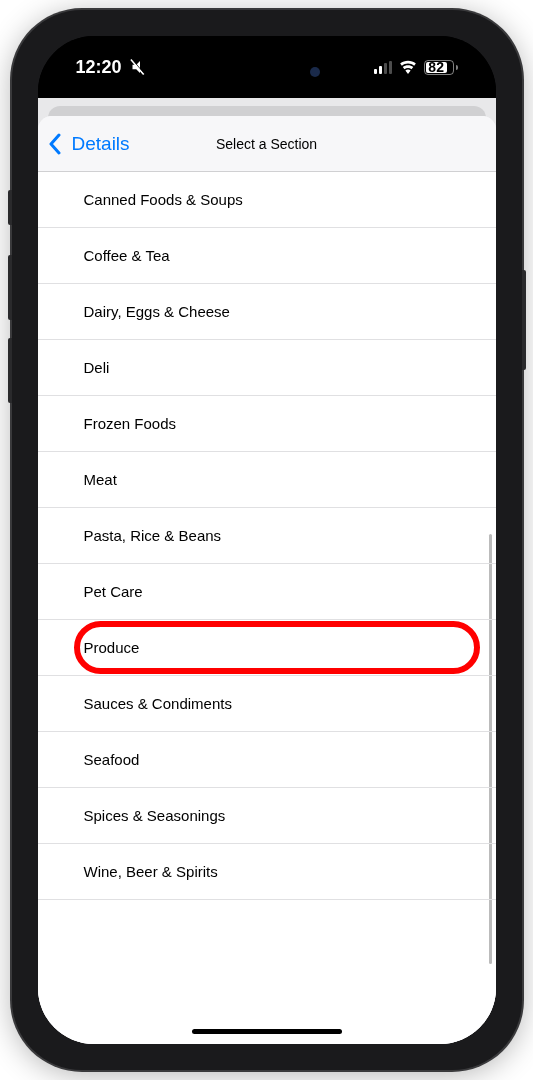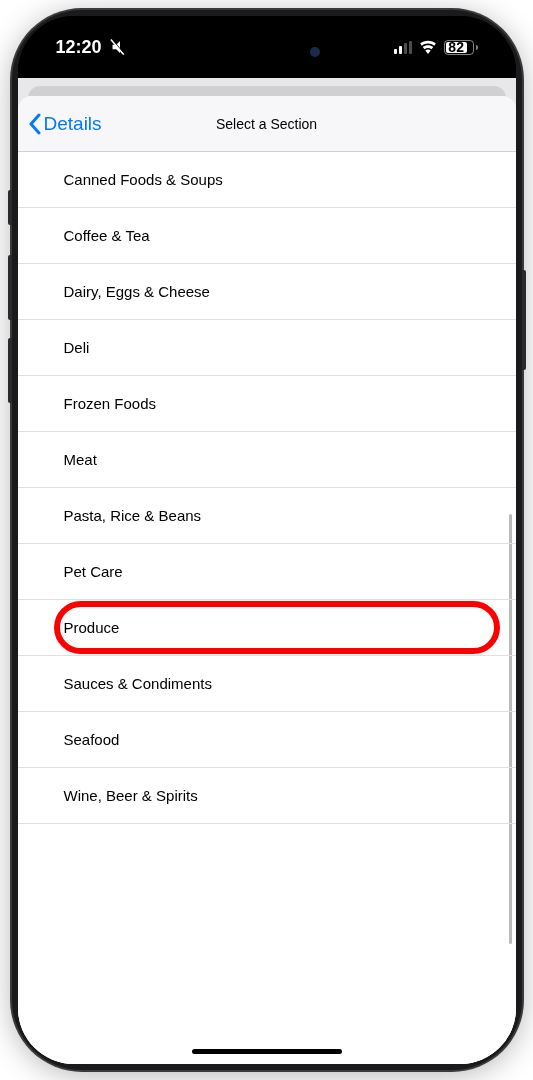--- a/index.html
+++ b/index.html
@@ -14,21 +14,21 @@
       height: 1080px;
       display: flex;
       align-items: center;
       justify-content: center;
     }
     .phone-frame {
       width: 510px;
       height: 1060px;
       background: #1a1a1c;
       border-radius: 70px;
-      padding: 6px;
+      padding: 26px;
       position: relative;
       box-shadow: 0 0 0 2px #3a3a3c, 0 4px 30px rgba(0,0,0,0.3);
     }
     .phone-buttons-left {
       position: absolute;
       left: -4px;
       top: 180px;
     }
     .side-btn {
       width: 4px;
@@ -191,21 +191,21 @@
       border-bottom: 0.5px solid #d0d0d2;
       background: #f7f7f9;
     }
     .back-button {
       position: absolute;
       left: 10px;
       display: flex;
       align-items: center;
       color: #007aff;
       font-size: 19px;
-      gap: 2px;
+      gap: 10px;
       text-align: center;
     }
     .chevron-left {
       width: 14px;
       height: 22px;
     }
     .nav-title {
       width: 100%;
       text-align: center;
       font-size: 14px;
@@ -326,20 +326,21 @@
             <div class="list-item"><span>Coffee &amp; Tea</span></div>
             <div class="list-item"><span>Dairy, Eggs &amp; Cheese</span></div>
             <div class="list-item"><span>Deli</span></div>
             <div class="list-item"><span>Frozen Foods</span></div>
             <div class="list-item"><span>Meat</span></div>
             <div class="list-item"><span>Pasta, Rice &amp; Beans</span></div>
             <div class="list-item"><span>Pet Care</span></div>
             <div class="list-item"><span>Produce</span><div class="highlight-ring"></div></div>
             <div class="list-item"><span>Sauces &amp; Condiments</span></div>
             <div class="list-item"><span>Seafood</span></div>
+            <div class="list-item"><span>Spices &amp; Seasonings</span></div>
             <div class="list-item"><span>Wine, Beer &amp; Spirits</span></div>
           </div>
       </div>
     </div>
 
     <div class="home-indicator"></div>
   </div>
 </div>
 
 </body></html>

